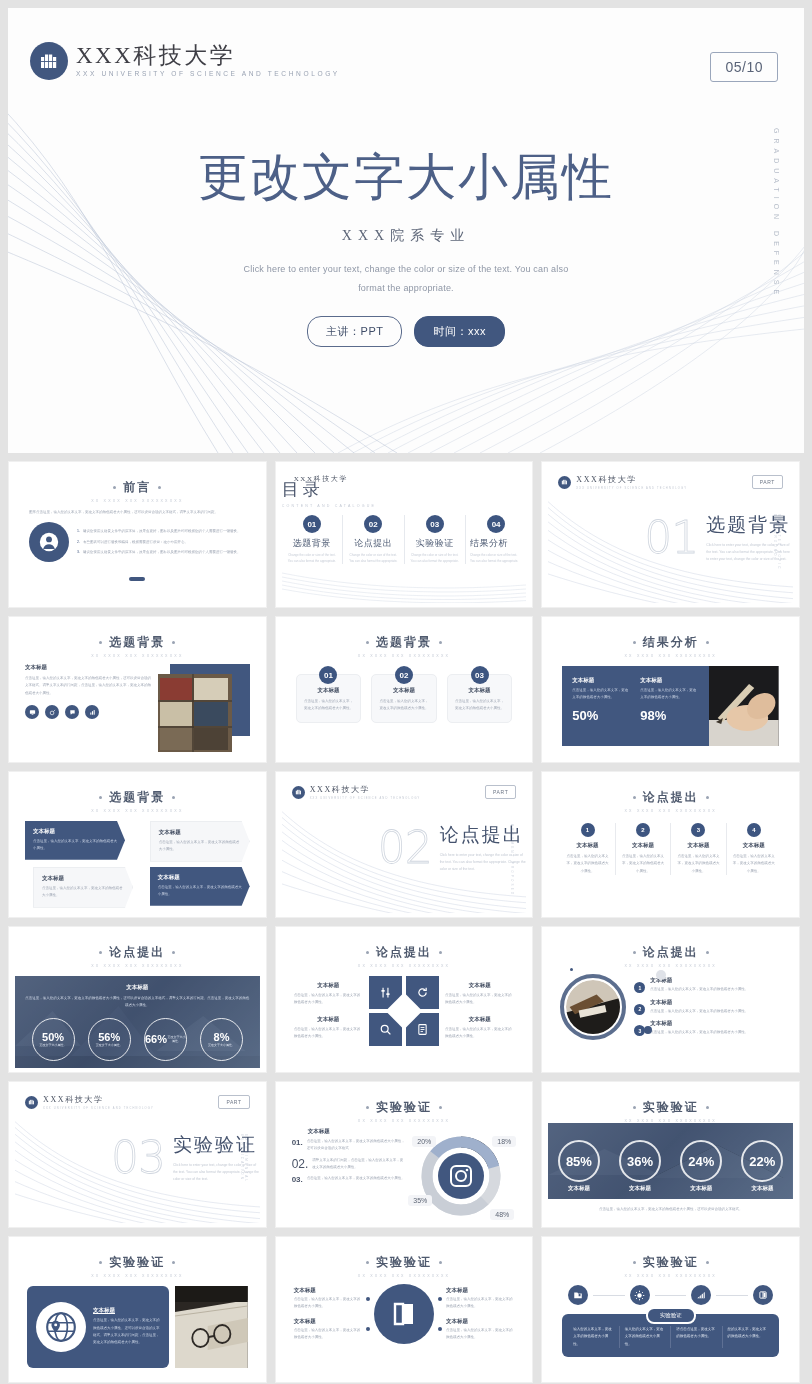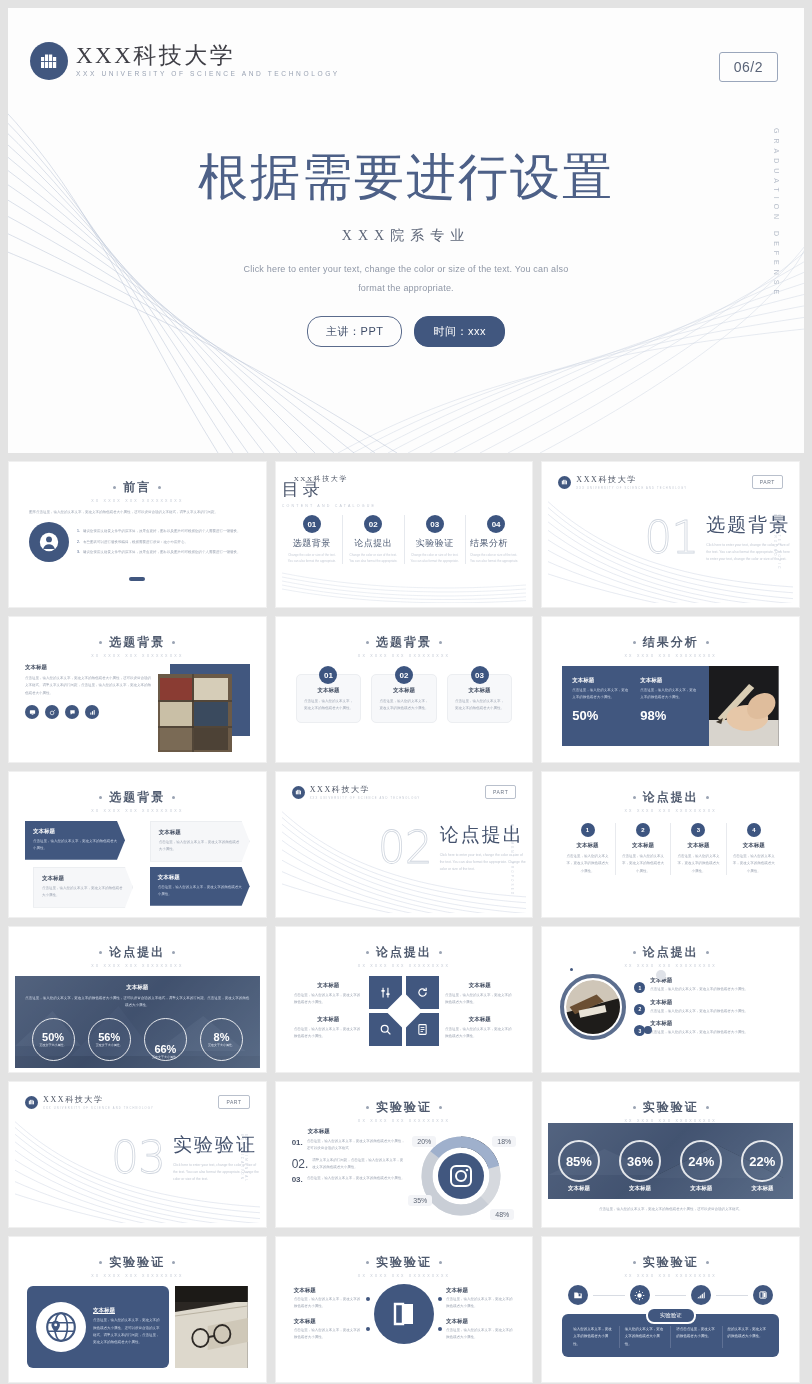--- a/index.html
+++ b/index.html
@@ -156,26 +156,26 @@
           <rect x="14" y="5" width="3.2" height="11" fill="#fff"></rect>
           <rect x="2" y="9" width="15.2" height="0.9" fill="#41577f"></rect>
         </svg>
       </div>
       <div class="uni-names">
         <div class="uni-cn">XXX科技大学</div>
         <div class="uni-en">XXX UNIVERSITY OF SCIENCE AND TECHNOLOGY</div>
       </div>
     </div>
 
-    <div class="page-badge">06/2</div>
+    <div class="page-badge">05/10</div>
 
     <div class="vert-text">GRADUATION DEFENSE</div>
 
     <div class="hero-center">
-      <div class="main-title">根据需要进行设置</div>
+      <div class="main-title">更改文字大小属性</div>
       <div class="sub-title">XXX院系专业</div>
       <div class="lead" style="width:340px;margin-left:auto;margin-right:auto;">Click here to enter your text, change the color or size of the text. You can also format the appropriate.</div>
       <div class="btn-row">
         <div class="btn btn-outline">主讲：PPT</div>
         <div class="btn btn-solid">时间：xxx</div>
       </div>
     </div>
   </div>
 
   <div class="grid">
@@ -562,21 +562,21 @@
           </div>
           <div style="position:relative;z-index:2;display:flex;justify-content:space-around;margin-top:8px;">
             <div class="ring" style="width:43px;height:43px;flex-direction:column;">
               <div class="pct" style="font-size:11px;">50%</div>
               <div style="font-size:3px;color:#dbe2ee;text-align:center;line-height:1.5;width:32px;">更改文字大小属性。</div>
             </div>
             <div class="ring" style="width:43px;height:43px;flex-direction:column;">
               <div class="pct" style="font-size:11px;">56%</div>
               <div style="font-size:3px;color:#dbe2ee;text-align:center;line-height:1.5;width:32px;">更改文字大小属性。</div>
             </div>
-            <div class="ring" style="width:43px;height:43px;flex-direction:column;justify-content:flex-end;">
+            <div class="ring" style="width:43px;height:43px;flex-direction:row;">
               <div class="pct" style="font-size:11px;">66%</div>
               <div style="font-size:3px;color:#dbe2ee;text-align:center;line-height:1.5;width:32px;">更改文字大小属性。</div>
             </div>
             <div class="ring" style="width:43px;height:43px;flex-direction:column;">
               <div class="pct" style="font-size:11px;">8%</div>
               <div style="font-size:3px;color:#dbe2ee;text-align:center;line-height:1.5;width:32px;">更改文字大小属性。</div>
             </div>
           </div>
         </div>
       </div>

